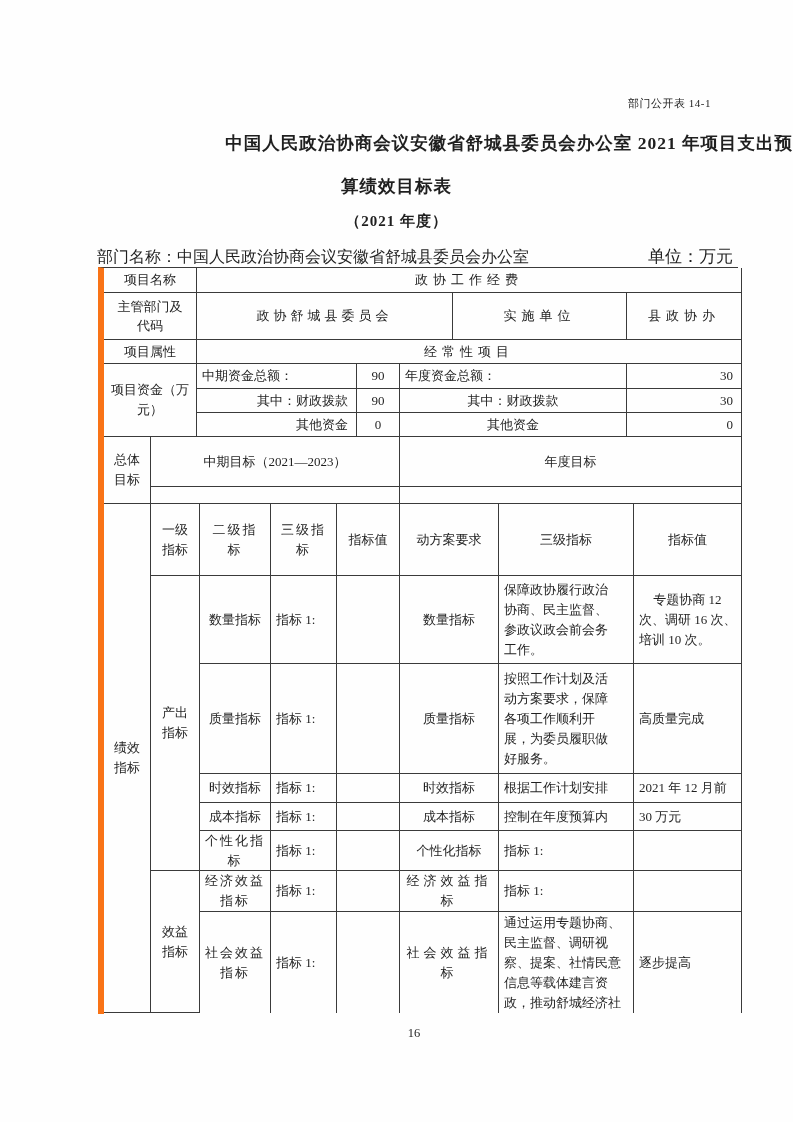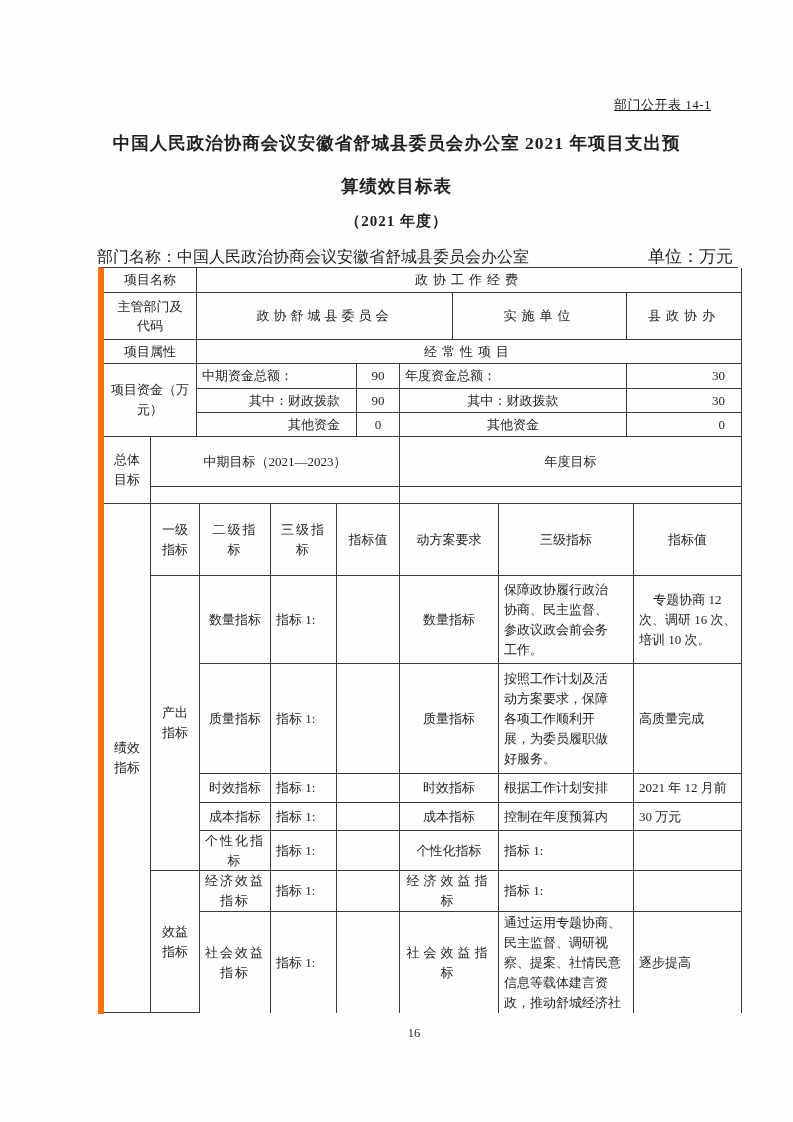--- a/index.html
+++ b/index.html
@@ -1,40 +1,40 @@
 <!DOCTYPE html>
 <html><head>
 <meta charset="utf-8">
 <style>
   html,body{margin:0;padding:0;background:#ffffff;}
   #page{
     position:relative;width:793px;height:1122px;background:#fefefe;
     font-family:"Liberation Serif","DejaVu Serif",serif;color:#1f1f1f;overflow:hidden;
   }
   .abs{position:absolute;}
-  #form-no{top:96px;right:82px;font-size:13px;letter-spacing:.5px;text-decoration:underline;}
+  #form-no{top:96px;right:82px;font-size:11px;letter-spacing:.5px;}
   .title{left:0;width:100%;text-align:center;font-weight:bold;font-size:17.5px;letter-spacing:1px;}
-  #title1{top:131px;}
+  #title1{top:131px;text-align:right;}
   #title2{top:174px;}
   #year-cap{top:212px;left:0;width:100%;text-align:center;font-size:15px;font-weight:bold;letter-spacing:1px;}
   #dept-line{top:247px;left:97px;font-size:16px;}
   #unit-line{top:245px;right:60px;font-size:17px;}
   #tbl{
     position:absolute;left:98px;top:267px;width:640px;height:747px;
     border-top:1px solid #3a3a3a;border-left:6px solid #f97316;box-sizing:border-box;
   }
   .cell{
     position:absolute;box-sizing:border-box;
     border-right:1px solid #3a3a3a;border-bottom:1px solid #3a3a3a;
     display:flex;align-items:center;justify-content:center;
     text-align:center;font-size:13px;line-height:20px;
     white-space:pre-line;overflow:hidden;padding:0 4px;
   }
   .lf{justify-content:flex-start;text-align:left;padding-left:5px;}
-  .rt{justify-content:flex-end;text-align:left;padding-right:16px;}
+  .rt{justify-content:flex-end;text-align:left;padding-right:8px;}
   .nobot{border-bottom:none;}
   .ls5{letter-spacing:5px;}
   .ls4{letter-spacing:4px;}
   .ls2{letter-spacing:2px;}
   .ind1{text-indent:1.1em;}
   #page-no{top:1026px;left:95px;width:638px;text-align:center;font-size:12.5px;}
 </style>
 </head>
 <body>
 

